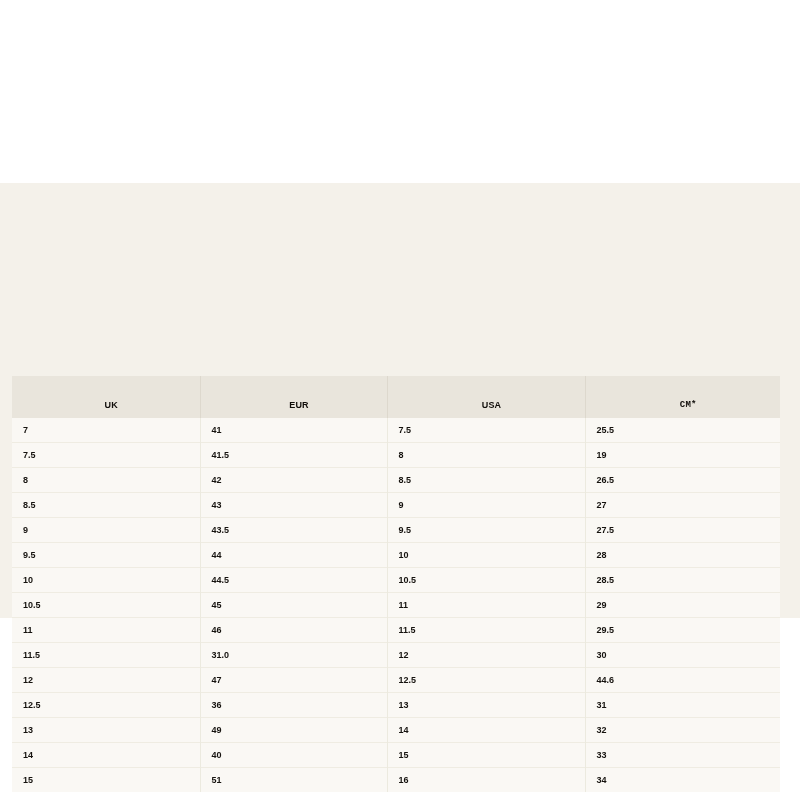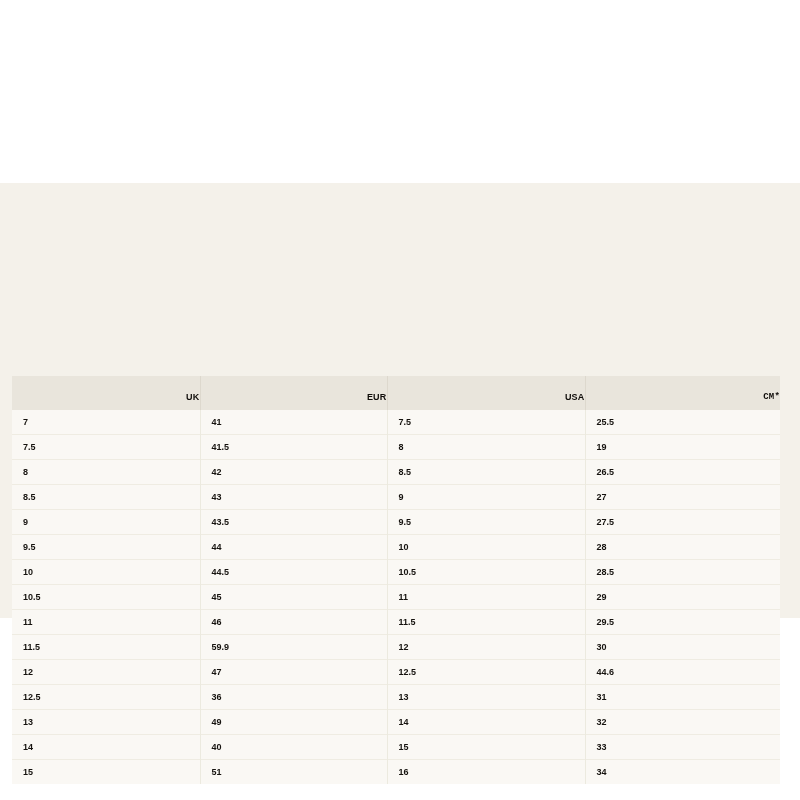--- a/index.html
+++ b/index.html
@@ -47,26 +47,26 @@
     color: #15120e;
   }
 
   table.size-table col.col-uk  { width: 188px; }
   table.size-table col.col-eur { width: 187px; }
   table.size-table col.col-usa { width: 198px; }
   table.size-table col.col-cm  { width: 195px; }
 
   table.size-table thead th {
     background: #e9e5dc;
-    text-align: right;
+    text-align: center;
     font-weight: bold;
     font-size: 9px;
     letter-spacing: 0.2px;
     color: #100d0a;
-    padding: 16px 0 8px 11px;
+    padding: 24px 0 8px 11px;
     border-right: 1px solid #ddd8cd;
     vertical-align: middle;
     height: 9px;
   }
   table.size-table thead th:last-child {
     border-right: none;
     font-family: Liberation Mono, monospace;
   }
 
   table.size-table tbody td {
@@ -162,21 +162,21 @@
               <td>29</td>
             </tr>
             <tr>
               <td>11</td>
               <td>46</td>
               <td>11.5</td>
               <td>29.5</td>
             </tr>
             <tr>
               <td>11.5</td>
-              <td>59.9</td>
+              <td>31.0</td>
               <td>12</td>
               <td>30</td>
             </tr>
             <tr>
               <td>12</td>
               <td>47</td>
               <td>12.5</td>
               <td>44.6</td>
             </tr>
             <tr>

